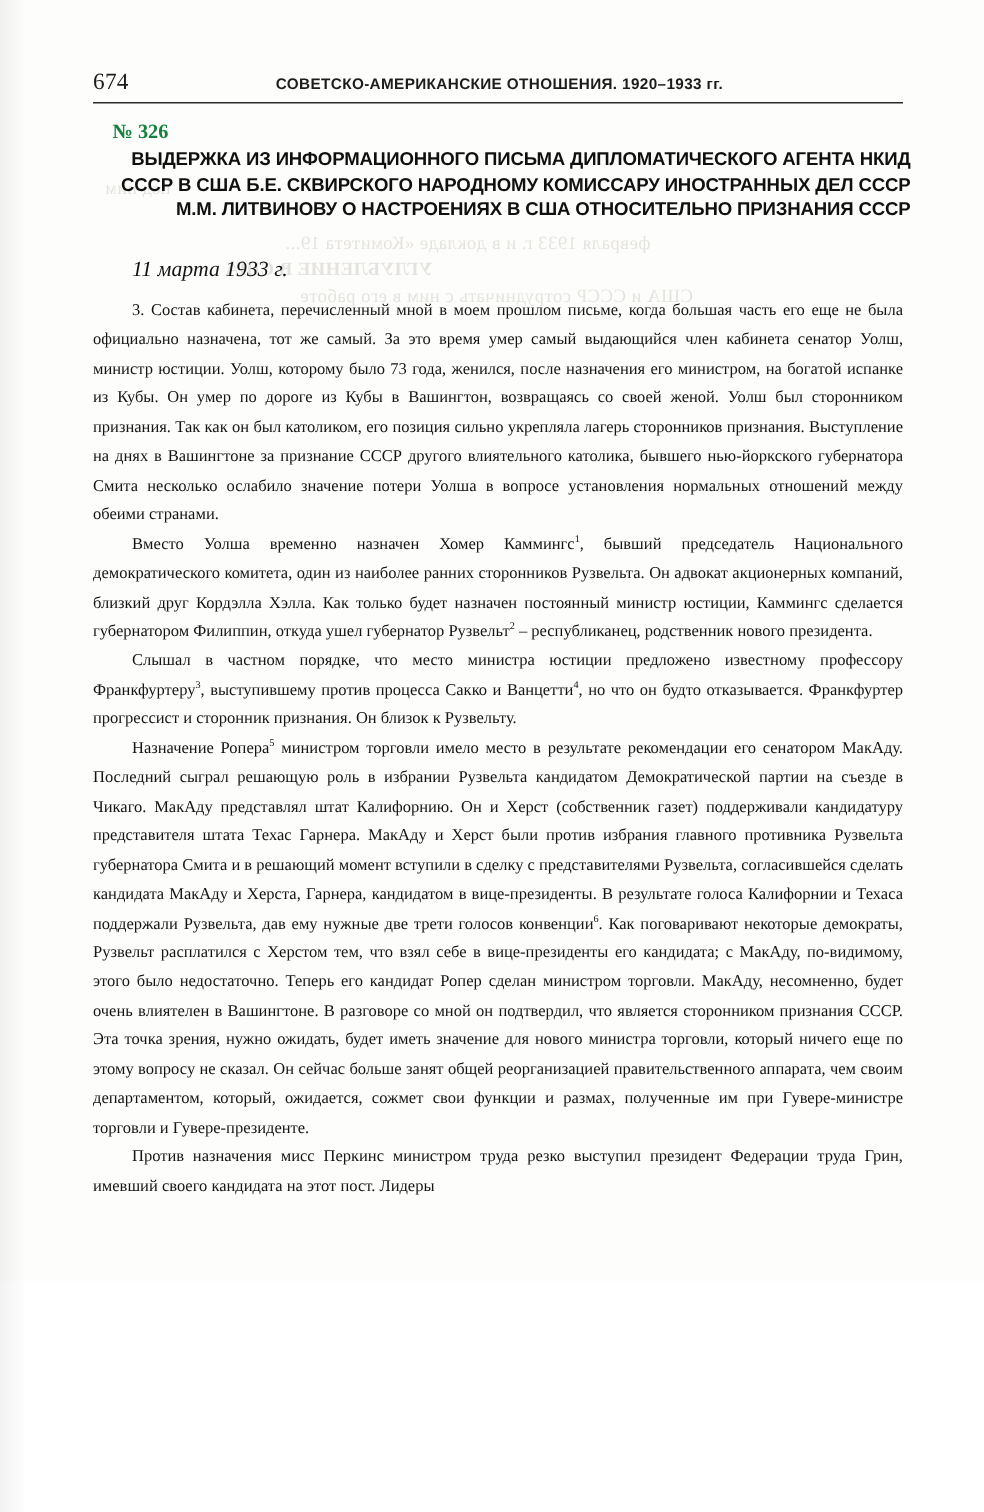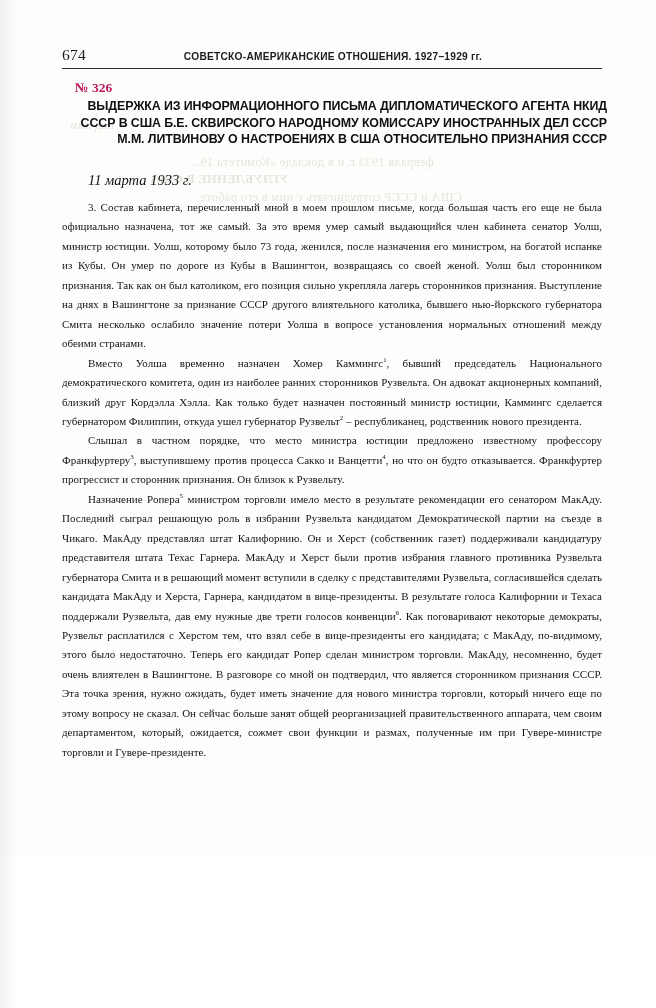--- a/index.html
+++ b/index.html
@@ -54,21 +54,21 @@
     height: 1px;
     background: #2a2a2a;
   }
   .doc-number {
     position: absolute;
     left: 75px;
     top: 80px;
     font-size: 13.5px;
     font-family: "Liberation Serif", serif;
     font-weight: bold;
-    color: #be185d;
+    color: #15803d;
   }
   .doc-title {
     position: absolute;
     left: 62px;
     top: 98px;
     width: 545px;
     font-family: "Liberation Sans", sans-serif;
     font-weight: bold;
     font-size: 12.4px;
     line-height: 16.6px;
@@ -131,36 +131,37 @@
 </style>
 </head>
 <body>
 
 <div class="page">
 
   <div class="edge-shadow"></div>
 
   <div class="header-row">
     <span class="page-number">674</span>
-    <span class="running-head">СОВЕТСКО-АМЕРИКАНСКИЕ ОТНОШЕНИЯ. 1927–1929 гг.</span>
+    <span class="running-head">СОВЕТСКО-АМЕРИКАНСКИЕ ОТНОШЕНИЯ. 1920–1933 гг.</span>
   </div>
 
   <div class="rule"></div>
 
   <div class="bleed bleed-1">под ним</div>
   <div class="bleed bleed-2">февраля 1933 г. и в докладе «Комитета 19...</div>
   <div class="bleed bleed-3">УГЛУБЛЕНИЕ В США</div>
   <div class="bleed bleed-4">США и СССР сотрудничать с ним в его работе</div>
 
   <div class="doc-number">№ 326</div>
 
   <div class="doc-title">ВЫДЕРЖКА ИЗ ИНФОРМАЦИОННОГО ПИСЬМА ДИПЛОМАТИЧЕСКОГО АГЕНТА НКИД СССР В США Б.Е. СКВИРСКОГО НАРОДНОМУ КОМИССАРУ ИНОСТРАННЫХ ДЕЛ СССР М.М. ЛИТВИНОВУ О НАСТРОЕНИЯХ В США ОТНОСИТЕЛЬНО ПРИЗНАНИЯ СССР</div>
 
   <div class="doc-date">11 марта 1933 г.</div>
 
   <div class="body-text">
     <p>3. Состав кабинета, перечисленный мной в моем прошлом письме, когда большая часть его еще не была официально назначена, тот же самый. За это время умер самый выдающийся член кабинета сенатор Уолш, министр юстиции. Уолш, которому было 73 года, женился, после назначения его министром, на богатой испанке из Кубы. Он умер по дороге из Кубы в Вашингтон, возвращаясь со своей женой. Уолш был сторонником признания. Так как он был католиком, его позиция сильно укрепляла лагерь сторонников признания. Выступление на днях в Вашингтоне за признание СССР другого влиятельного католика, бывшего нью-йоркского губернатора Смита несколько ослабило значение потери Уолша в вопросе установления нормальных отношений между обеими странами.</p>
     <p>Вместо Уолша временно назначен Хомер Каммингс<sup>1</sup>, бывший председатель Национального демократического комитета, один из наиболее ранних сторонников Рузвельта. Он адвокат акционерных компаний, близкий друг Кордэлла Хэлла. Как только будет назначен постоянный министр юстиции, Каммингс сделается губернатором Филиппин, откуда ушел губернатор Рузвельт<sup>2</sup> – республиканец, родственник нового президента.</p>
     <p>Слышал в частном порядке, что место министра юстиции предложено известному профессору Франкфуртеру<sup>3</sup>, выступившему против процесса Сакко и Ванцетти<sup>4</sup>, но что он будто отказывается. Франкфуртер прогрессист и сторонник признания. Он близок к Рузвельту.</p>
     <p>Назначение Ропера<sup>5</sup> министром торговли имело место в результате рекомендации его сенатором МакАду. Последний сыграл решающую роль в избрании Рузвельта кандидатом Демократической партии на съезде в Чикаго. МакАду представлял штат Калифорнию. Он и Херст (собственник газет) поддерживали кандидатуру представителя штата Техас Гарнера. МакАду и Херст были против избрания главного противника Рузвельта губернатора Смита и в решающий момент вступили в сделку с представителями Рузвельта, согласившейся сделать кандидата МакАду и Херста, Гарнера, кандидатом в вице-президенты. В результате голоса Калифорнии и Техаса поддержали Рузвельта, дав ему нужные две трети голосов конвенции<sup>6</sup>. Как поговаривают некоторые демократы, Рузвельт расплатился с Херстом тем, что взял себе в вице-президенты его кандидата; с МакАду, по-видимому, этого было недостаточно. Теперь его кандидат Ропер сделан министром торговли. МакАду, несомненно, будет очень влиятелен в Вашингтоне. В разговоре со мной он подтвердил, что является сторонником признания СССР. Эта точка зрения, нужно ожидать, будет иметь значение для нового министра торговли, который ничего еще по этому вопросу не сказал. Он сейчас больше занят общей реорганизацией правительственного аппарата, чем своим департаментом, который, ожидается, сожмет свои функции и размах, полученные им при Гувере-министре торговли и Гувере-президенте.</p>
+    <p>Против назначения мисс Перкинс министром труда резко выступил президент Федерации труда Грин, имевший своего кандидата на этот пост. Лидеры</p>
   </div>
 
 </div>
 
 </body></html>

